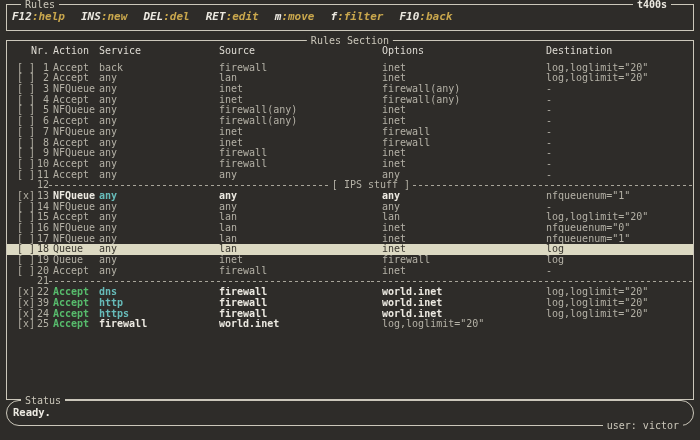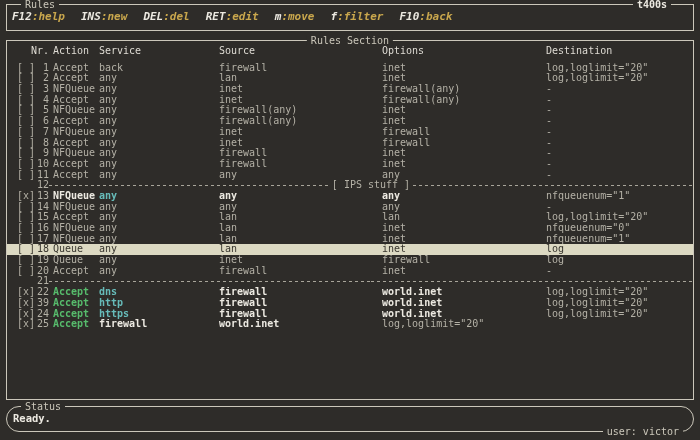--- a/index.html
+++ b/index.html
@@ -57,21 +57,21 @@
   .row-active .c-dest { font-weight:700; color:#ece9e1; }
   .row-active .c-action.act-accept { color:#57bb6c; }
   .row-active .c-service { font-weight:700; color:#67bcba; }
   .row-selected { background:#dcd9c2; }
   .row-selected .cell { color:#38362e !important; font-weight:400 !important; }
   .sep-area { grid-column:3 / -1; display:flex; align-items:center; }
   .dash { flex:1; height:1px; background:repeating-linear-gradient(90deg,#a8a59a 0 3px,transparent 3px 6px); }
   .sep-label { padding:0 3px; color:#b4b1a6; }
 
   
-  .frame-status { margin-top:6px; height:26px;border-radius:13px; }
+  .frame-status { height:26px;border-radius:13px; }
   .status-msg { padding:5px 0 0 6px; font-weight:700; color:#ece9e1; font-size:10.5px; }
 </style>
 </head>
 <body>
 
 <div class="frame frame-rules">
   <span class="frame-title">Rules</span>
   <span class="frame-title right">t400s</span>
   <div class="menubar">
       <span class="menu-item"><span class="key">F12</span><span class="lbl">:help</span></span>

